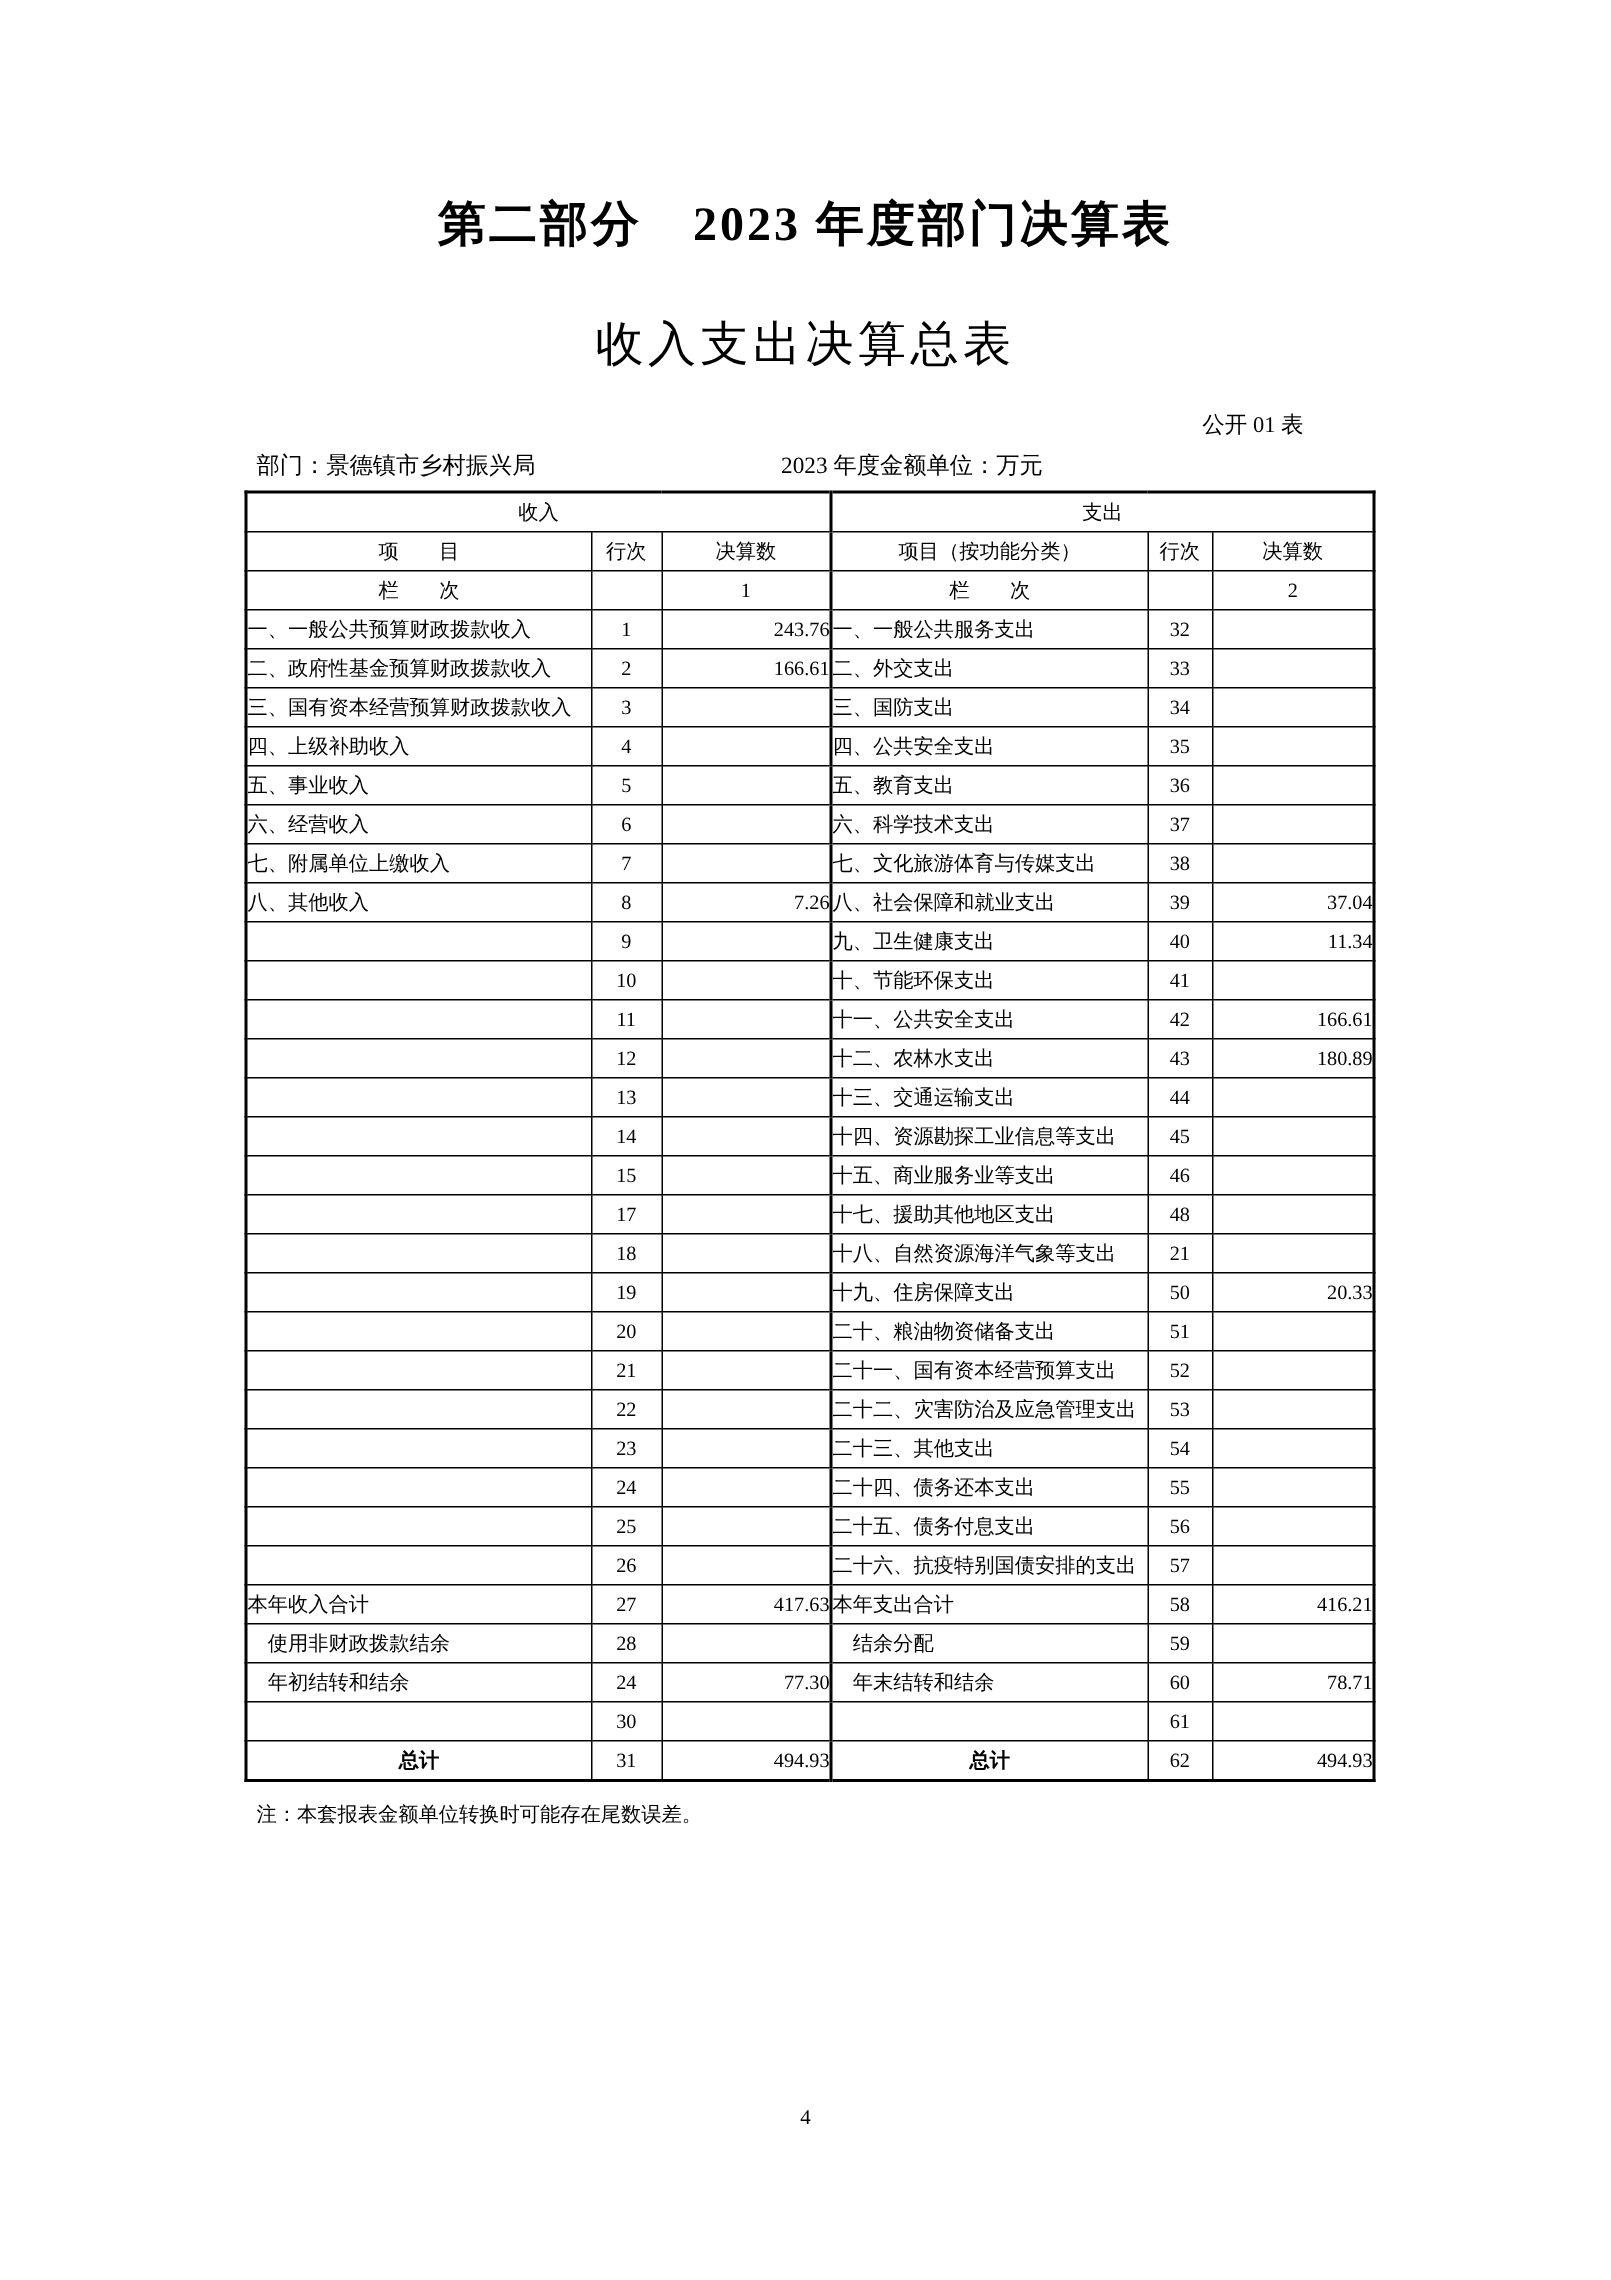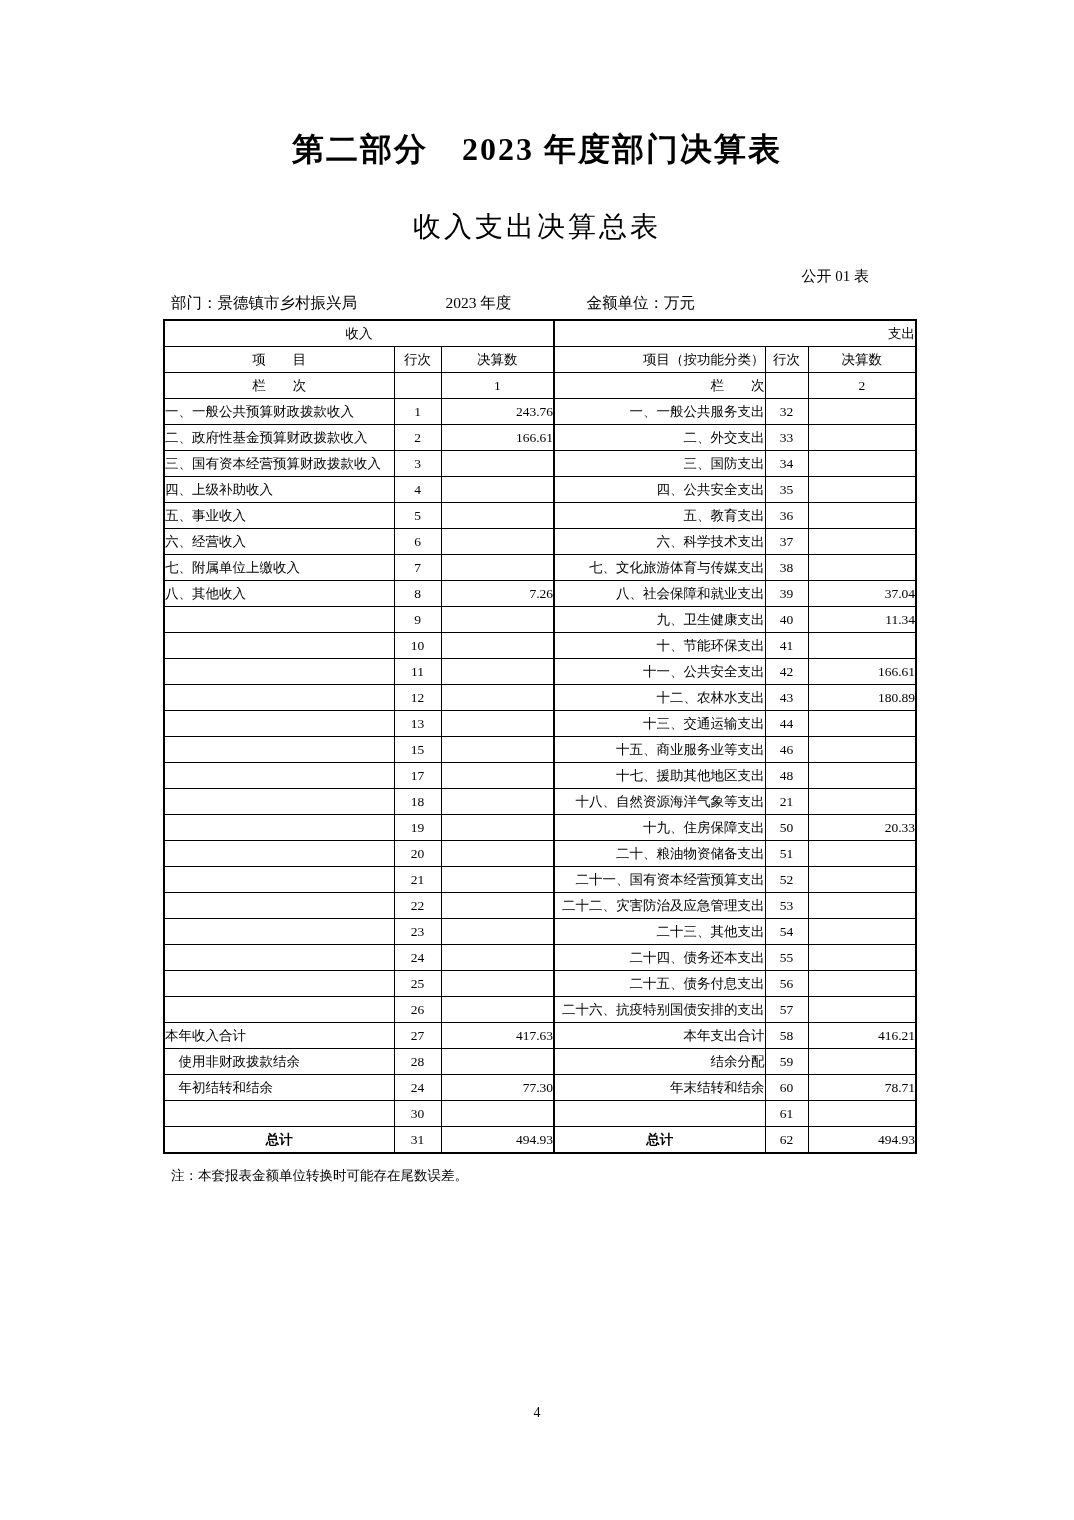--- a/index.html
+++ b/index.html
@@ -18,21 +18,21 @@
     text-align: center;
     font-size: 32px;
     font-weight: bold;
     letter-spacing: 2px;
     line-height: 1.15;
   }
   .table-title {
     margin-top: 44px;
     text-align: center;
     font-family: "Liberation Sans", "DejaVu Sans", sans-serif;
-    font-size: 28px;
+    font-size: 32px;
     font-weight: 500;
     letter-spacing: 3px;
     line-height: 1.1;
   }
   .content {
     width: 706px;
     margin-left: 163px;
   }
   .table-code {
     margin-top: 22px;
@@ -41,40 +41,40 @@
     line-height: 20px;
   }
   .meta-row {
     display: flex;
     align-items: baseline;
     margin-top: 6px;
     font-size: 15.5px;
     line-height: 22px;
   }
   .meta-left  { flex: 1 1 40%; text-align: left; padding-left: 8px; box-sizing: border-box; }
-  .meta-center{ flex: 1 1 20%; text-align: left; }
+  .meta-center{ flex: 1 1 20%; text-align: right; }
   .meta-right { flex: 1 1 40%; }
   table.summary {
     margin-top: 5px;
     width: 752px;
     border-collapse: collapse;
     table-layout: fixed;
     border: 2px solid #000;
   }
   table.summary td {
     border: 1px solid #000;
     font-size: 13.5px;
     height: 25px;
     line-height: 25px;
     padding: 0;
     white-space: nowrap;
     overflow: hidden;
     font-weight: normal;
   }
-  table.summary td.mid { border-left: 2px solid #000; text-align: right; }
+  table.summary td.mid { border-left: 2px solid #000; }
   .group-row td { text-align: center; height: 24px; }
   .head-row td, .index-row td { text-align: center; height: 25px; }
   td.item-cell   { text-align: left;  padding-left: 7px; }
   td.rowno-cell  { text-align: center; }
   td.amount-cell { text-align: right; padding-right: 7px; }
   tr.total-row td.item-cell { text-align: center; font-weight: bold; padding-left: 0; }
   .note {
     margin-top: 13px;
     font-size: 13.5px;
     padding-left: 8px;
@@ -239,20 +239,28 @@
           <tr>
             <td class="item-cell"></td>
             <td class="rowno-cell">13</td>
             <td class="amount-cell"></td>
             <td class="item-cell mid">十三、交通运输支出</td>
             <td class="rowno-cell">44</td>
             <td class="amount-cell"></td>
           </tr>
           <tr>
             <td class="item-cell"></td>
+            <td class="rowno-cell">14</td>
+            <td class="amount-cell"></td>
+            <td class="item-cell mid">十四、资源勘探工业信息等支出</td>
+            <td class="rowno-cell">45</td>
+            <td class="amount-cell"></td>
+          </tr>
+          <tr>
+            <td class="item-cell"></td>
             <td class="rowno-cell">15</td>
             <td class="amount-cell"></td>
             <td class="item-cell mid">十五、商业服务业等支出</td>
             <td class="rowno-cell">46</td>
             <td class="amount-cell"></td>
           </tr>
           <tr>
             <td class="item-cell"></td>
             <td class="rowno-cell">17</td>
             <td class="amount-cell"></td>

